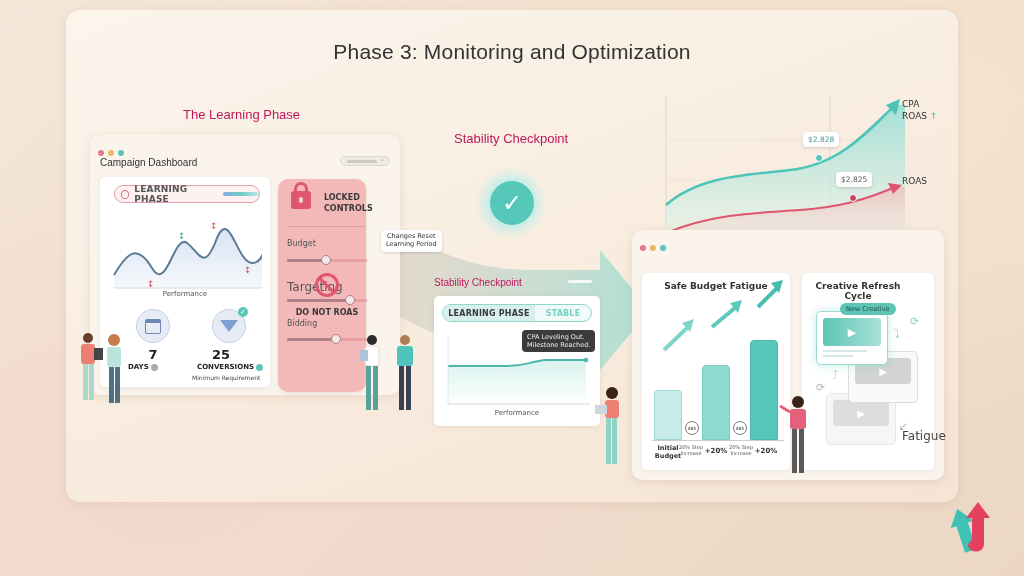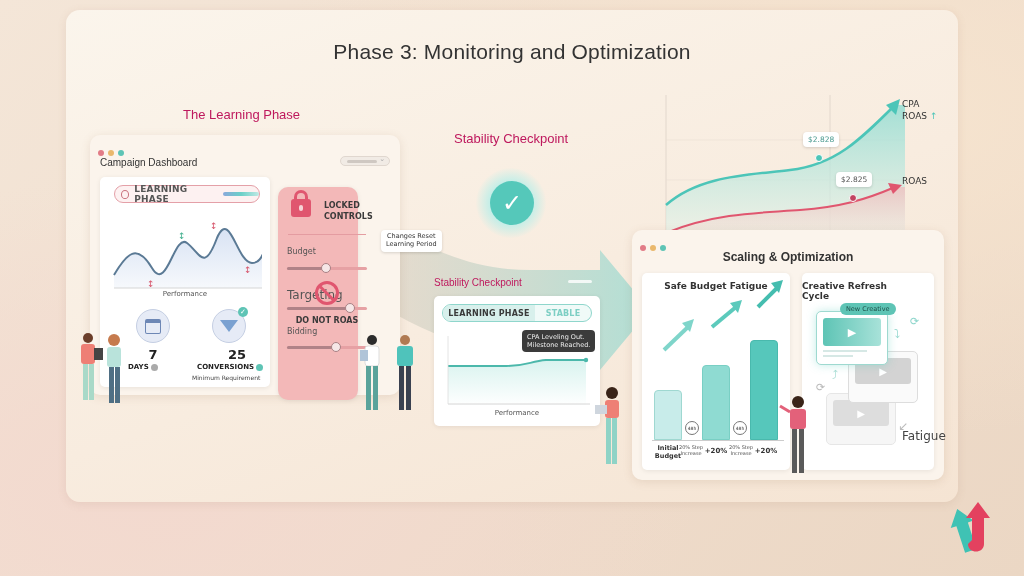--- a/index.html
+++ b/index.html
@@ -84,26 +84,26 @@
     <div class="abs" style="left:36px;top:132px;width:34px;height:34px;border-radius:50%;background:#e6ebf6;border:1.5px solid #c5cfe3;display:flex;align-items:center;justify-content:center">
       <div style="width:16px;height:15px;border:1.5px solid #6d87b5;border-radius:2px;border-top-width:4px"></div>
     </div>
     <div class="abs" style="left:36px;top:170px;width:34px;text-align:center;font-size:13px;font-weight:700;color:#222">7</div>
     <div class="abs" style="left:28px;top:186px;font-size:7px;font-weight:700;color:#222"><span>DAYS</span> <span style="display:inline-block;width:7px;height:7px;border-radius:50%;background:#aaa;vertical-align:middle"></span></div>
 
     <div class="abs" style="left:112px;top:132px;width:34px;height:34px;border-radius:50%;background:#e6ebf6;border:1.5px solid #c5cfe3;display:flex;align-items:center;justify-content:center">
       <div style="width:0;height:0;border-left:9px solid transparent;border-right:9px solid transparent;border-top:12px solid #7aa1d1"></div>
       <div style="position:absolute;right:-3px;top:-3px;width:10px;height:10px;border-radius:50%;background:#5ec4b5;color:#fff;font-size:7px;line-height:10px;text-align:center">✓</div>
     </div>
-    <div class="abs" style="left:112px;top:170px;width:34px;text-align:right;font-size:13px;font-weight:700;color:#222">25</div>
+    <div class="abs" style="left:112px;top:170px;width:34px;text-align:left;font-size:13px;font-weight:700;color:#222">25</div>
     <div class="abs" style="left:97px;top:186px;font-size:7px;font-weight:700;color:#222"><span>CONVERSIONS</span> <span style="display:inline-block;width:7px;height:7px;border-radius:50%;background:#5ec4b5;vertical-align:middle"></span></div>
     <div class="abs" style="left:92px;top:197px;font-size:6px;color:#444">Minimum Requirement</div>
   </div>
 
-  <div class="abs lock-card" style="left:188px;top:52px;width:80px;height:213px">
+  <div class="abs lock-card" style="left:188px;top:44px;width:88px;height:213px">
     <div class="abs" style="left:13px;top:12px;width:20px;height:18px;background:#e0566f;border-radius:3px">
       <div style="position:absolute;left:3px;top:-9px;width:14px;height:12px;border:3px solid #e0566f;border-bottom:none;border-radius:8px 8px 0 0"></div>
       <div style="position:absolute;left:8px;top:6px;width:4px;height:6px;background:#f6d3d6;border-radius:2px"></div>
     </div>
     <div class="abs" style="left:46px;top:14px;font-size:8px;font-weight:600;color:#3a3a3a;line-height:1.35">
       <div>LOCKED</div>
       <div>CONTROLS</div>
     </div>
     <div class="abs" style="left:10px;top:47px;width:78px;height:1px;background:#e49ca1"></div>
     <div class="abs" style="left:9px;top:60px;font-size:8px;color:#555">Budget</div>
@@ -194,21 +194,20 @@
 <div class="abs" style="left:902px;top:99px;font-size:9px;color:#333;line-height:1.3">
   <div>CPA</div>
   <div><span>ROAS</span> <span style="color:#4cc5b8">↑</span></div>
 </div>
 <div class="abs" style="left:902px;top:176px;font-size:9px;color:#333">ROAS</div>
 
 <div class="abs win" style="left:632px;top:230px;width:312px;height:250px">
   <div class="abs dots" style="left:8px;top:6px">
     <span style="background:#e27c87"></span><span style="background:#eab86c"></span><span style="background:#5ec4b5"></span>
   </div>
-  <div class="abs" style="left:0;width:312px;top:20px;text-align:center;font-size:12px;font-weight:600;color:#333;font-family:'Liberation Sans',sans-serif">Scaling &amp; Optimization</div>
 
   <div class="abs card" style="left:10px;top:43px;width:148px;height:197px">
     <div class="abs" style="left:0;width:148px;top:8px;text-align:center;font-size:9px;font-weight:600;color:#333">Safe Budget Fatigue</div>
     <div class="abs" style="left:10px;top:40px;width:132px;height:128px;border-bottom:1px solid #ccc">
       <div class="bar" style="left:2px;width:28px;height:50px;background:#c8ecea;border:1px solid #9fd8d1"></div>
       <div class="bar" style="left:50px;width:28px;height:75px;background:#8fdbd2;border:1px solid #79cfc4"></div>
       <div class="bar" style="left:98px;width:28px;height:100px;background:#56c7bb;border:1px solid #49b9ad"></div>
       <div class="abs" style="left:33px;top:108px;width:14px;height:14px;border-radius:50%;border:1px solid #777;background:#fff;font-size:4.5px;text-align:center;line-height:13px">48h</div>
       <div class="abs" style="left:81px;top:108px;width:14px;height:14px;border-radius:50%;border:1px solid #777;background:#fff;font-size:4.5px;text-align:center;line-height:13px">48h</div>
       <svg class="abs" style="left:0;top:-38px" width="132" height="80">
@@ -221,21 +220,21 @@
       </svg>
     </div>
     <div class="abs" style="left:8px;top:172px;width:36px;text-align:center;font-size:6.5px;font-weight:600;color:#333;line-height:1.2">Initial Budget</div>
     <div class="abs" style="left:36px;top:171px;width:26px;text-align:center;font-size:5px;color:#555;line-height:1.2">20% Step Increase</div>
     <div class="abs" style="left:60px;top:174px;width:28px;text-align:center;font-size:7px;font-weight:600;color:#333">+20%</div>
     <div class="abs" style="left:86px;top:171px;width:26px;text-align:center;font-size:5px;color:#555;line-height:1.2">20% Step Increase</div>
     <div class="abs" style="left:110px;top:174px;width:28px;text-align:center;font-size:7px;font-weight:600;color:#333">+20%</div>
   </div>
 
   <div class="abs card" style="left:170px;top:43px;width:132px;height:197px">
-    <div class="abs" style="left:0;width:112px;top:8px;font-size:9px;font-weight:600;color:#333">Creative Refresh Cycle</div>
+    <div class="abs" style="left:0;width:112px;top:8px;text-align:center;font-size:9px;font-weight:600;color:#333">Creative Refresh Cycle</div>
     <div class="abs" style="left:14px;top:38px;width:72px;height:54px;background:#fff;border:1.5px solid #9ed9d0;border-radius:5px;box-shadow:0 0 10px rgba(80,200,185,.35);z-index:3">
       <div style="position:absolute;left:6px;top:6px;right:6px;height:28px;background:linear-gradient(90deg,#5ec4b5,#a8e2d9);border-radius:3px;display:flex;align-items:center;justify-content:center;color:#fff;font-size:11px">▶</div>
       <div style="position:absolute;left:6px;top:38px;width:44px;height:2px;background:#d6e8e5"></div>
       <div style="position:absolute;left:6px;top:43px;width:30px;height:2px;background:#d6e8e5"></div>
     </div>
     <div class="abs" style="left:38px;top:30px;background:#5ec4b5;color:#1d4e48;font-size:6.5px;padding:2px 6px;border-radius:8px;z-index:4">New Creative</div>
     <div class="abs" style="left:46px;top:78px;width:70px;height:52px;background:#fafafa;border:1.2px solid #ddd;border-radius:5px;z-index:2">
       <div style="position:absolute;left:6px;top:6px;right:6px;height:26px;background:#d3d3d3;border-radius:3px;display:flex;align-items:center;justify-content:center;color:#fff;font-size:10px">▶</div>
     </div>
     <div class="abs" style="left:24px;top:120px;width:70px;height:52px;background:#f5f5f5;border:1.2px solid #e2e2e2;border-radius:5px;z-index:1;opacity:.85">

